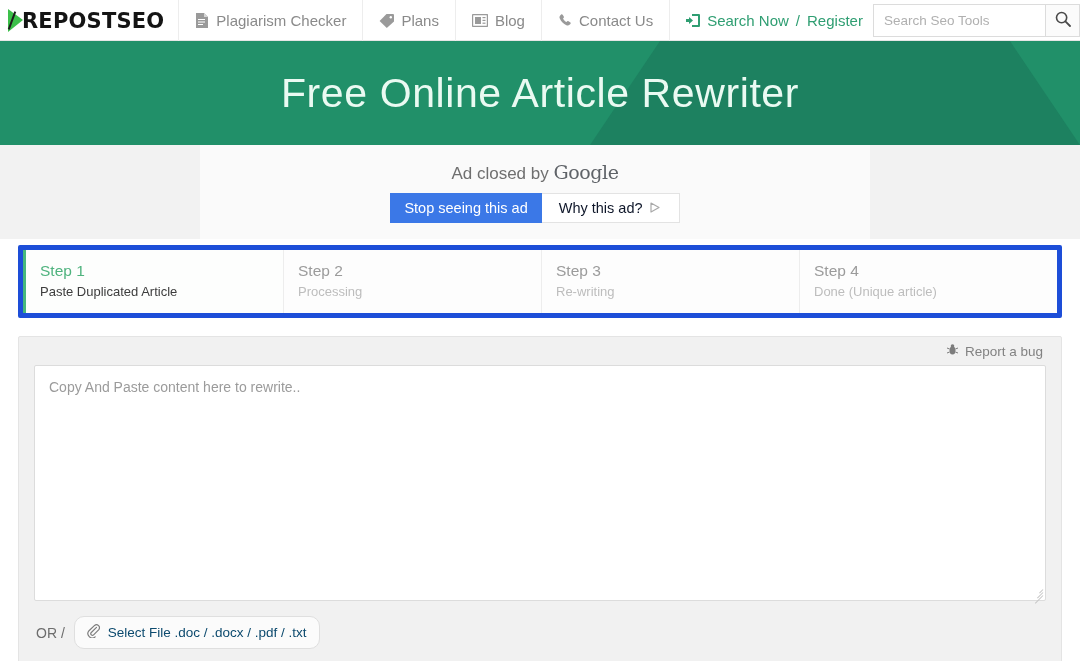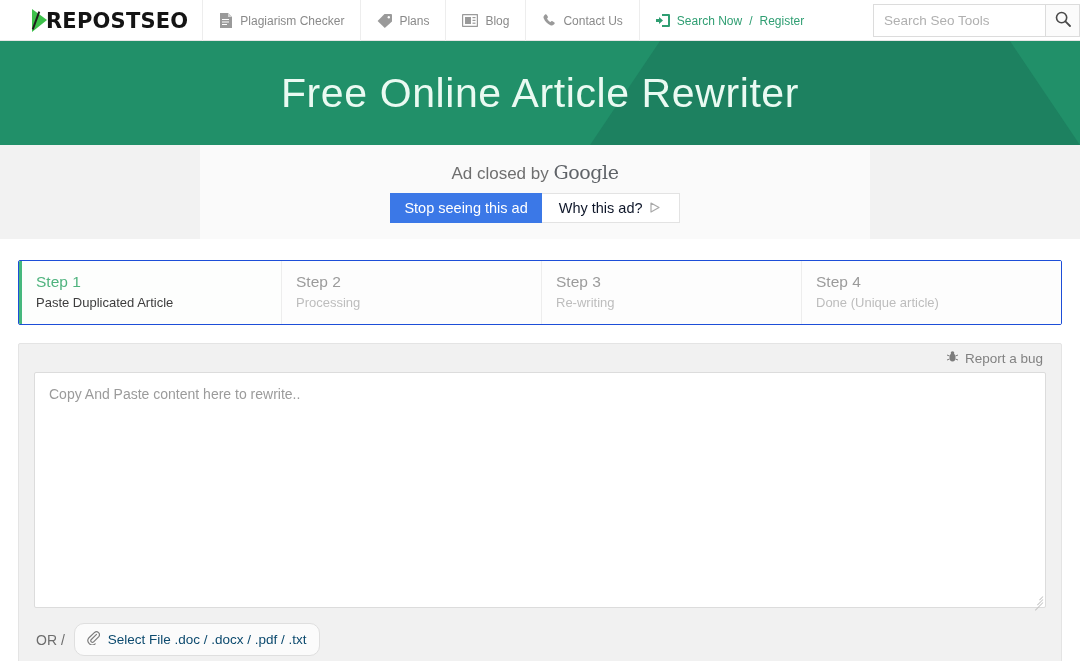--- a/index.html
+++ b/index.html
@@ -21,21 +21,20 @@
     display: flex;
     align-items: stretch;
     position: relative;
   }
   .logo {
     display: flex;
     align-items: center;
     padding: 0 14px 0 8px;
     height: 41px;
     letter-spacing: 0.5px;
-    margin-left: 24px;
   }
   .logo-mark {
     width: 17px;
     height: 23px;
     position: relative;
     margin-right: -3px;
     flex: 0 0 auto;
   }
   .logo-mark .tri {
     position: absolute;
@@ -59,21 +58,21 @@
     letter-spacing: 0.2px;
     font-family: "DejaVu Sans", sans-serif;
     transform: scaleY(1.02);
   }
   .nav-items { display: flex; align-items: stretch; }
   .nav-item {
     display: flex;
     align-items: center;
     gap: 7px;
     padding: 0 16px;
-    font-size: 12px;
+    font-size: 15px;
     color: #8a8a8a;
     border-left: 1px solid #ededed;
     height: 41px;
     cursor: pointer;
     white-space: nowrap;
   }
   .nav-item:last-child { border-right: 1px solid #ededed; }
   .nav-item.login { color: #2f9e72; border-right: none; }
   .nav-item .ico { display: inline-flex; align-items: center; }
   .nav-item .ico svg { display: block; }
@@ -190,22 +189,22 @@
     font-family: "Liberation Sans", sans-serif;
   }
 
   
   .page {
     background: #ffffff;
     padding: 0 18px;
   }
   .steps {
     display: flex;
-    margin-top: 21px;
-    border: 1px solid #1d4ed8;
+    margin-top: 6px;
+    border: 5px solid #1d4ed8;
     background: #fdfdfd;
     border-radius: 2px;
     overflow: hidden;
   }
   .step {
     flex: 1 1 0;
     padding: 12px 0 14px 14px;
     border-left: 1px solid #ededed;
     background: #fdfdfd;
   }

